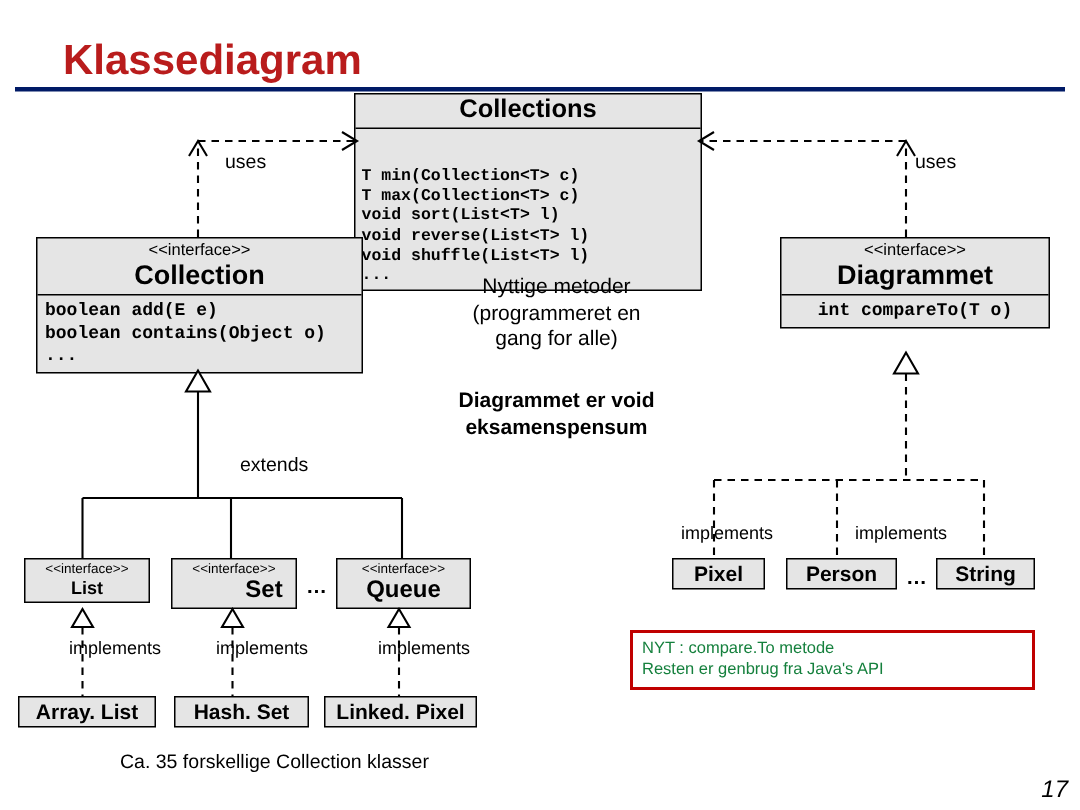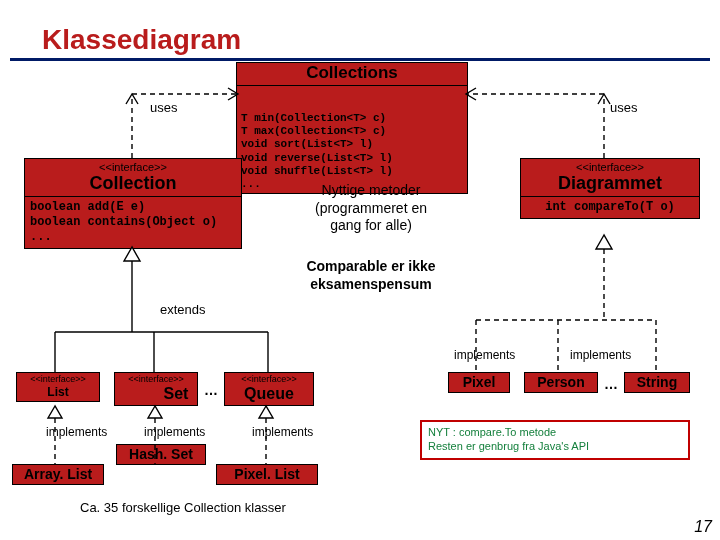--- a/index.html
+++ b/index.html
@@ -14,21 +14,21 @@
   .title {
     font-size: 28px;
     font-weight: bold;
     color: #b91c1c;
     padding: 24px 0 2px 32px;
     border-bottom: 3px solid #001a66;
     margin: 0 10px 0 10px;
   }
   .box {
     position: absolute;
-    background: #b91c1c;
+    background: #e5e5e5;
     border: 1.5px solid #000;
   }
   .stereo {
     text-align: center;
     font-size: 11px;
     padding-top: 2px;
   }
   .cname {
     text-align: center;
     font-weight: bold;
@@ -146,45 +146,45 @@
 
 <div class="box" style="left:224px; top:372px; width:88px;">
   <div class="stereo-sm">&lt;&lt;interface&gt;&gt;</div>
   <div class="cname-sm" style="font-size:16px;">Queue</div>
 </div>
 
 <div class="box" style="left:12px; top:464px; width:90px;">
   <div class="cname-sm">Array. List</div>
 </div>
 
-<div class="box" style="left:116px; top:444px; width:88px;">
+<div class="box" style="left:116px; top:464px; width:88px;">
   <div class="cname-sm">Hash. Set</div>
 </div>
 
 <div class="box" style="left:216px; top:464px; width:100px;">
-  <div class="cname-sm">Pixel. List</div>
+  <div class="cname-sm">Linked. Pixel</div>
 </div>
 
 <div class="box" style="left:448px; top:372px; width:60px;">
   <div class="cname-sm">Pixel</div>
 </div>
 
 <div class="box" style="left:524px; top:372px; width:72px;">
   <div class="cname-sm">Person</div>
 </div>
 <div class="ell" style="left:604px; top:376px;">…</div>
 
 <div class="box" style="left:624px; top:372px; width:64px;">
   <div class="cname-sm">String</div>
 </div>
 
 <div class="note" style="left:296px; top:182px; width:150px; white-space:pre-line;">Nyttige metoder
 (programmeret en
 gang for alle)</div>
-<div class="note" style="left:276px; top:258px; width:190px; font-weight:bold; white-space:pre-line;">Comparable er ikke
+<div class="note" style="left:276px; top:258px; width:190px; font-weight:bold; white-space:pre-line;">Diagrammet er void
 eksamenspensum</div>
 
 <div class="redbox" style="left:420px; top:420px; width:254px; white-space:pre-line;">NYT : compare.To metode
 Resten er genbrug fra Java's API</div>
 
 <div class="label" style="left:150px; top:100px;">uses</div>
 <div class="label" style="left:610px; top:100px;">uses</div>
 <div class="label" style="left:160px; top:302px;">extends</div>
 <div class="label" style="left:46px; top:425px; font-size:12px;">implements</div>
 <div class="label" style="left:144px; top:425px; font-size:12px;">implements</div>

